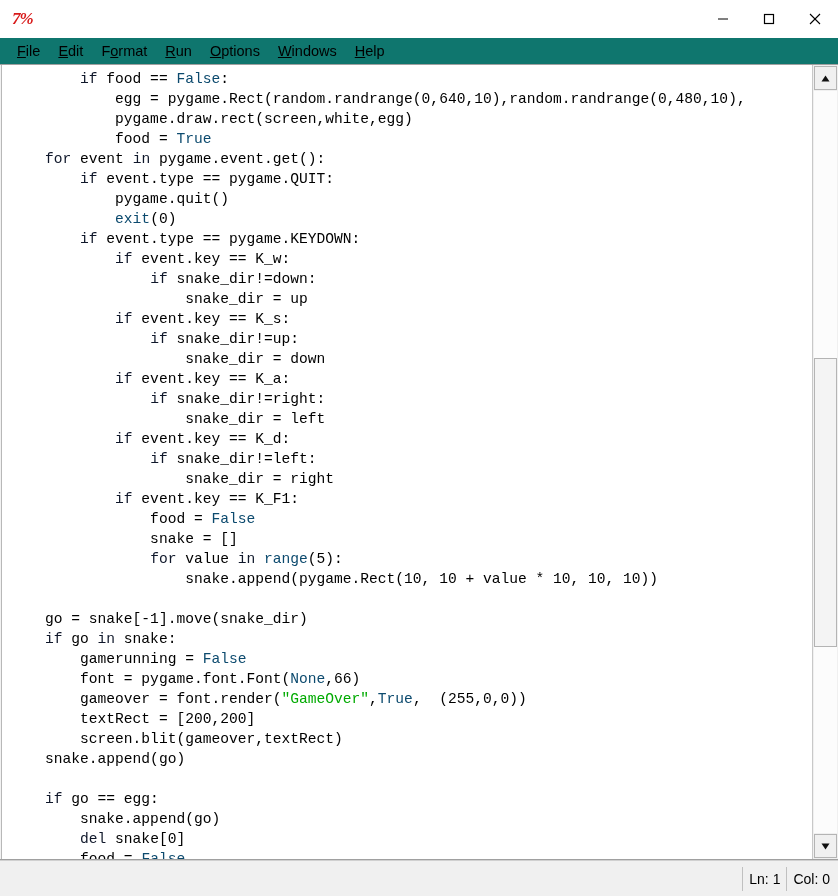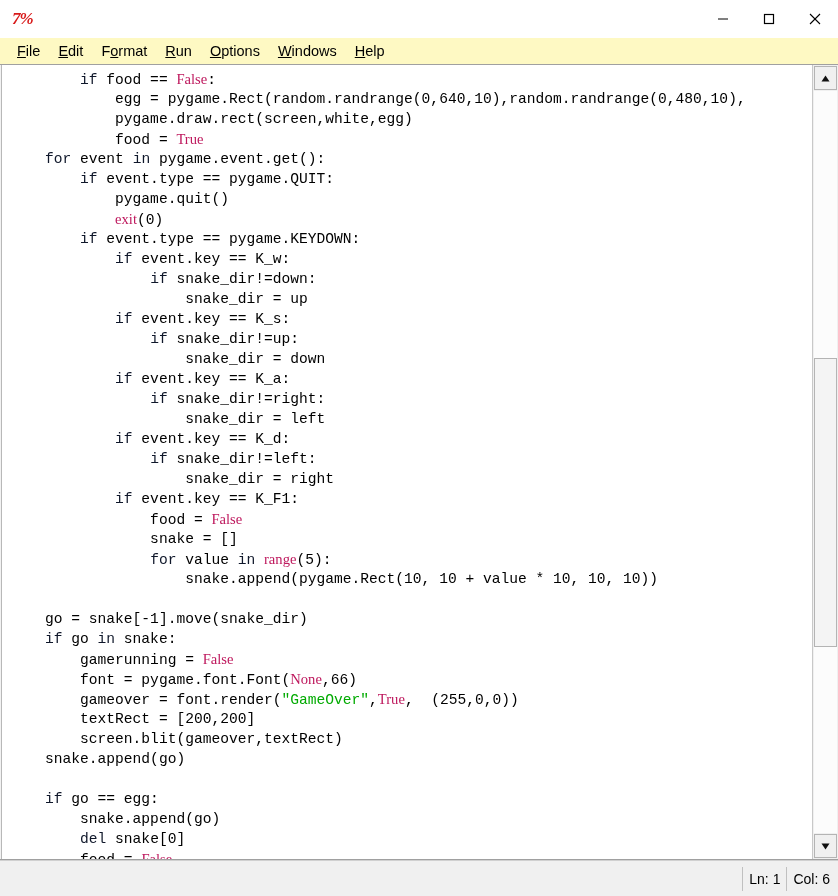--- a/index.html
+++ b/index.html
@@ -72,21 +72,21 @@
     align-items: center;
     justify-content: center;
     cursor: default;
   }
   .win-btn svg { display: block; }
 
   
   .menubar {
     height: 26px;
     min-height: 26px;
-    background: #fef9c3;
+    background: #0f766e;
     display: flex;
     align-items: center;
     padding-left: 8px;
     box-sizing: border-box;
   }
   .menu-item {
     font-size: 14.5px;
     color: #000000;
     padding: 2px 9px 2px 9px;
     white-space: nowrap;
@@ -123,21 +123,21 @@
     box-sizing: border-box;
     position: relative;
     cursor: text;
   }
   .code .line {
     height: 20px;
     padding-left: 7px;
     white-space: pre;
   }
   .kw   { color: #0f172a; }
-  .bi   { color: #be185d; font-family: Liberation Serif, serif; }
+  .bi   { color: #0c4a6e; }
   .str  { color: #00aa00; }
 
   
   .vscroll {
     width: 26px;
     min-width: 26px;
     background: #f0f0f0;
     border-left: 1px solid #c8c8c8;
     box-sizing: border-box;
     position: relative;
@@ -247,16 +247,16 @@
       <div class="sb-arrow">
         <svg width="9" height="7" viewBox="0 0 9 7">
           <polygon points="0.5,0.5 8.5,0.5 4.5,6.5" fill="#101010"></polygon>
         </svg>
       </div>
     </div>
   </div>
 
   <div class="statusbar">
     <div class="status-cell">Ln: 1</div>
-    <div class="status-cell">Col: 6</div>
+    <div class="status-cell">Col: 0</div>
   </div>
 
 </div>
 
 </body></html>

